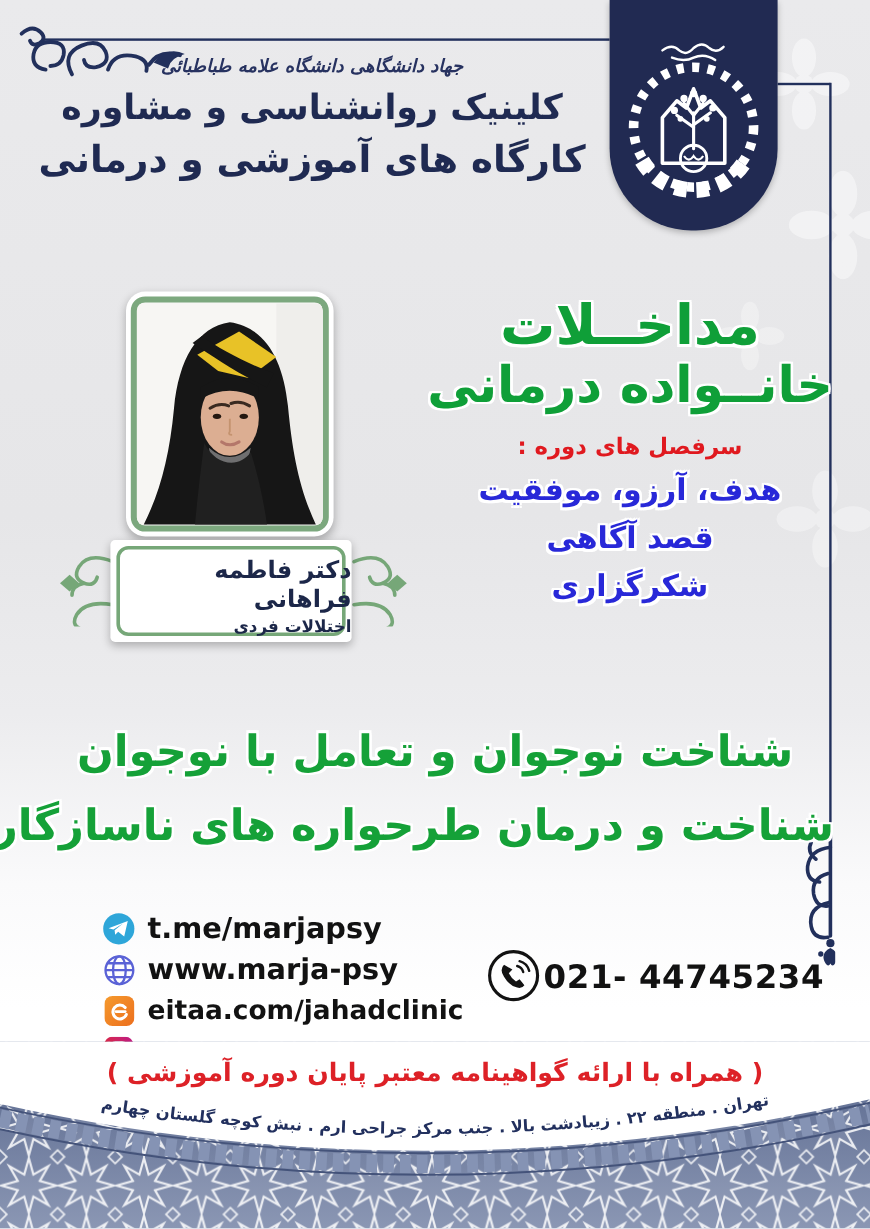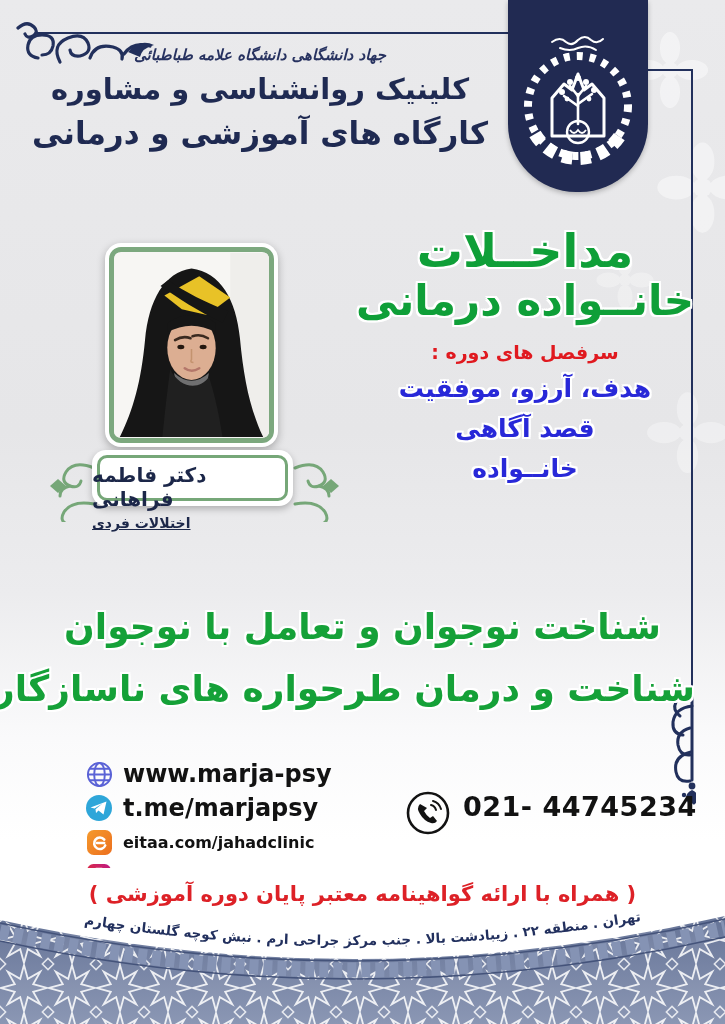--- a/index.html
+++ b/index.html
@@ -29,55 +29,55 @@
   
   .photo-card{
     position:absolute; left:105px; top:243px; width:173px; height:204px;
     background:#ffffff; border-radius:16px; padding:4px;
     box-shadow:0 3px 8px rgba(0,0,0,.28);
   }
   .photo-inner{ width:100%; height:100%; border:5px solid #7ca87e; border-radius:12px; overflow:hidden; background:#f7f6f4; }
   .photo-inner svg{ display:block; }
   
   .name-plate{
-    position:absolute; left:92px; top:450px; width:201px; height:56px;
-    background:#ffffff; border-radius:14px; box-shadow:0 3px 7px rgba(0,0,0,.25);
-    text-align:left; direction:rtl;
+    position:absolute; left:92px; top:450px; width:201px; height:85px;
+    background:#ffffff; border-radius:4px; box-shadow:0 3px 7px rgba(0,0,0,.25);
+    text-align:right; direction:rtl;
   }
   .name-plate-border{
     position:absolute; left:5px; top:5px; right:5px; bottom:5px;
     border:3px solid #76a778; border-radius:10px;
   }
   .instructor-name{ position:relative; margin-top:13px; font-size:20px; font-weight:bold; color:#1c2749; }
-  .instructor-spec{ position:relative; margin-top:4px; font-size:14px; font-weight:bold; color:#1c2749;text-decoration:underline; }
+  .instructor-spec{ position:relative; margin-top:4px; font-size:14px; font-weight:bold; color:#1c2749; }
   .plate-orn{ position:absolute; top:456px; }
   .plate-orn.left{ left:46px; }
   .plate-orn.right{ left:293px; transform:scaleX(-1); }
   
-  .course-col{ position:absolute; left:355px; top:226px; width:340px; text-align:center; direction:rtl; }
+  .course-col{ position:absolute; left:355px; top:246px; width:340px; text-align:center; direction:rtl; }
   .outline-white{
     text-shadow:-2px -2px 0 #fff, 2px -2px 0 #fff, -2px 2px 0 #fff, 2px 2px 0 #fff,
                  0 -2px 0 #fff, 0 2px 0 #fff, -2px 0 0 #fff, 2px 0 0 #fff;
   }
   .course-title1{ font-size:46px; font-weight:bold; color:#0f9f38; line-height:1.1; white-space:nowrap; }
   .course-title2{ font-size:42px; font-weight:bold; color:#0f9f38; line-height:1.15; white-space:nowrap; }
   .topics-label{ margin-top:16px; font-size:19px; font-weight:bold; color:#e0191f; }
   .topic-line{ margin-top:11px; font-size:25px; font-weight:bold; color:#2828d8; white-space:nowrap; }
   
   .mid-green{ position:absolute; left:30px; top:606px; width:665px; text-align:center; direction:rtl; }
   .mid-green-line{ font-size:36px; font-weight:bold; color:#15a138; white-space:nowrap; }
   .mid-green-line + .mid-green-line{ margin-top:21px; }
   
   .contact-block{ position:absolute; left:85px; top:760px; width:310px; direction:ltr; }
   .contact-row{ display:flex; align-items:center; gap:10px; margin-bottom:6px; }
   .contact-row .txt{ font-weight:bold; color:#121212; }
   .r1 .txt{ font-size:24px; } .r2 .txt{ font-size:24px; }
-  .r3 .txt{ font-size:16px; } .r4 .txt{ font-size:16px; }
+  .r3 .txt{ font-size:22px; } .r4 .txt{ font-size:16px; }
   .ico{ width:28px; height:28px; flex:0 0 auto; display:flex; align-items:center; justify-content:center; }
-  .phone-block{ position:absolute; left:405px; top:790px; display:flex; align-items:flex-start; gap:12px; direction:ltr; }
+  .phone-block{ position:absolute; left:405px; top:790px; display:flex; align-items:center; gap:2px; direction:ltr; }
   .phone-nums{ font-size:27px; font-weight:bold; color:#121212; line-height:34px; letter-spacing:.5px; }
   
   .pattern-footer{ position:absolute; left:0; top:868px; width:725px; height:156px; }
   .cert-note{
     position:absolute; left:0; top:882px; width:725px; text-align:center; direction:rtl;
     font-size:21px; font-weight:bold; color:#dd2127; z-index:5;
   }
 </style>
 </head>
 <body>
@@ -242,49 +242,49 @@
     <div class="instructor-name">دکتر فاطمه فراهانی</div>
     <div class="instructor-spec">اختلالات فردی</div>
   </div>
 
   <div class="course-col">
     <div class="course-title1 outline-white">مداخــلات</div>
     <div class="course-title2 outline-white">خانــواده درمانی</div>
     <div class="topics-label">سرفصل های دوره :</div>
     <div class="topic-line outline-white">هدف، آرزو، موفقیت</div>
     <div class="topic-line outline-white">قصد آگاهی</div>
-    <div class="topic-line outline-white">خانــواده</div>
+    <div class="topic-line outline-white">شکرگزاری</div>
   </div>
 
   <div class="mid-green">
     <div class="mid-green-line outline-white">شناخت نوجوان و تعامل با نوجوان</div>
     <div class="mid-green-line outline-white">شناخت و درمان طرحواره های ناسازگار</div>
   </div>
 
   <div class="contact-block">
+    <div class="contact-row r2">
+      <span class="ico">
+        <svg width="28" height="28" viewBox="0 0 28 28">
+            <circle cx="14" cy="14" r="13" fill="#2ea6d9"></circle>
+            <path d="M5.5,13.5 L21.5,7.5 L18.5,20.5 L13.5,16.5 L11,19 L10.5,15.3 L17.5,9.5 L9.5,14.5 Z" fill="#ffffff"></path>
+          </svg>
+      </span>
+      <span class="txt">t.me/marjapsy</span>
+    </div>
     <div class="contact-row r1">
       <span class="ico">
         <svg width="27" height="27" viewBox="0 0 28 28">
             <g stroke="#5a62d6" stroke-width="2" fill="none">
               <circle cx="14" cy="14" r="12"></circle>
               <ellipse cx="14" cy="14" rx="5.5" ry="12"></ellipse>
               <path d="M2,14 H26 M3.6,8 H24.4 M3.6,20 H24.4"></path>
             </g>
           </svg>
       </span>
       <span class="txt">www.marja-psy</span>
-    </div>
-    <div class="contact-row r2">
-      <span class="ico">
-        <svg width="28" height="28" viewBox="0 0 28 28">
-            <circle cx="14" cy="14" r="13" fill="#2ea6d9"></circle>
-            <path d="M5.5,13.5 L21.5,7.5 L18.5,20.5 L13.5,16.5 L11,19 L10.5,15.3 L17.5,9.5 L9.5,14.5 Z" fill="#ffffff"></path>
-          </svg>
-      </span>
-      <span class="txt">t.me/marjapsy</span>
     </div>
     <div class="contact-row r3">
       <span class="ico">
         <svg width="25" height="25" viewBox="0 0 26 26">
             <defs>
               <linearGradient id="eg" x1="0" y1="0" x2="1" y2="1">
                 <stop offset="0" stop-color="#f59a2d"></stop>
                 <stop offset="1" stop-color="#ec6f1e"></stop>
               </linearGradient>
             </defs>

